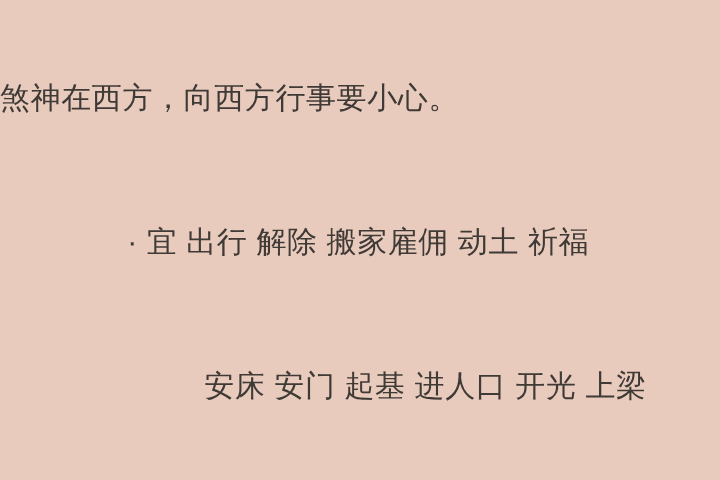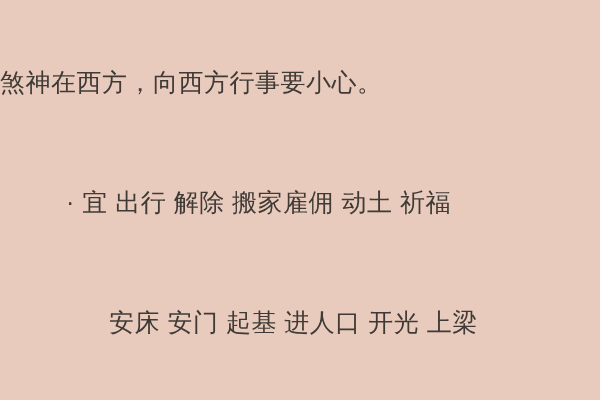--- a/index.html
+++ b/index.html
@@ -22,22 +22,22 @@
     font-size: 25px;
     line-height: 40px;
     font-weight: 500;
     letter-spacing: 0.5px;
     color: #3f3a36;
     white-space: pre;
     text-rendering: optimizeLegibility;
   }
   .line { height: 40px; }
   .pl122 { }
-  .pl106 { padding-left: 66px; }
-  .pl109 { padding-left: 109px; }
+  .pl106 { padding-left: 106px; }
+  .pl109 { padding-left: 109px; text-align: center; }
 </style>
 </head>
 <body>
 
 <div id="text-block">
   <div class="line pl122">煞神在西方，向西方行事要小心。</div>
   <div class="line pl106">· 宜 出行 解除 搬家雇佣 动土 祈福</div>
   <div class="line pl109">安床 安门 起基 进人口 开光 上梁</div>
   
   

